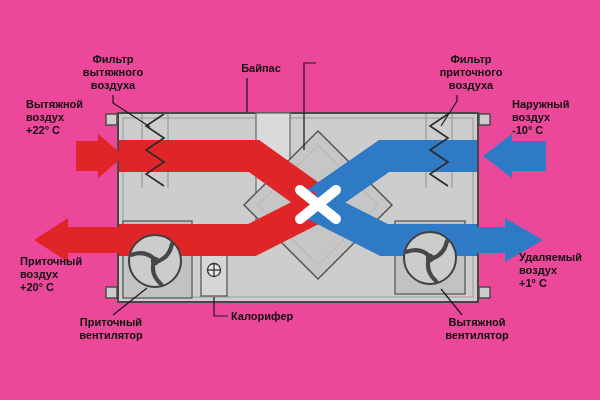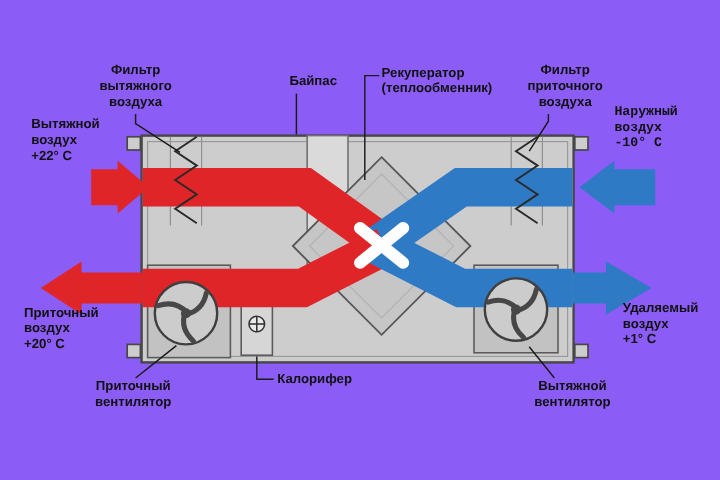--- a/index.html
+++ b/index.html
@@ -1,16 +1,16 @@
 <!DOCTYPE html>
 <html><head>
 <meta charset="utf-8">
 <style>
   html,body{margin:0;padding:0;background:#ffffff;}
-  .stage{position:relative;width:600px;height:400px;background:#8b5cf6;overflow:hidden;
+  .stage{position:relative;width:600px;height:400px;background:#ec4899;overflow:hidden;
          font-family:"Liberation Sans", sans-serif;}
   svg{position:absolute;left:0;top:0;}
   .lbl{position:absolute;font-weight:bold;font-size:11px;line-height:13px;color:#111;
        white-space:pre-line;}
   .ctr{text-align:center;}
 </style>
 </head>
 <body>
 
 <div class="stage">
@@ -92,30 +92,28 @@
       <path d="M113,315 L147,288"></path>
       <path d="M228,316 L214,316 L214,297"></path>
       <path d="M462,315 L441,289"></path>
     </g>
   </svg>
 
   <div class="lbl ctr" style="left:67px;top:53px;width:92px;">Фильтр
 вытяжного
 воздуха</div>
   <div class="lbl ctr" style="left:235px;top:62px;width:52px;">Байпас</div>
-  <div class="lbl" style="left:318px;top:55px;width:118px;">Рекуператор
-(теплообменник)</div>
   <div class="lbl ctr" style="left:425px;top:53px;width:92px;">Фильтр
 приточного
 воздуха</div>
 
   <div class="lbl" style="left:26px;top:98px;width:72px;">Вытяжной
 воздух
 +22° С</div>
-  <div class="lbl" style="left:512px;top:88px;width:72px;font-family:Liberation Mono, monospace;">Наружный
+  <div class="lbl" style="left:512px;top:98px;width:72px;">Наружный
 воздух
 -10° С</div>
   <div class="lbl" style="left:20px;top:255px;width:76px;">Приточный
 воздух
 +20° С</div>
   <div class="lbl" style="left:519px;top:251px;width:76px;">Удаляемый
 воздух
 +1° С</div>
 
   <div class="lbl ctr" style="left:62px;top:316px;width:98px;">Приточный

